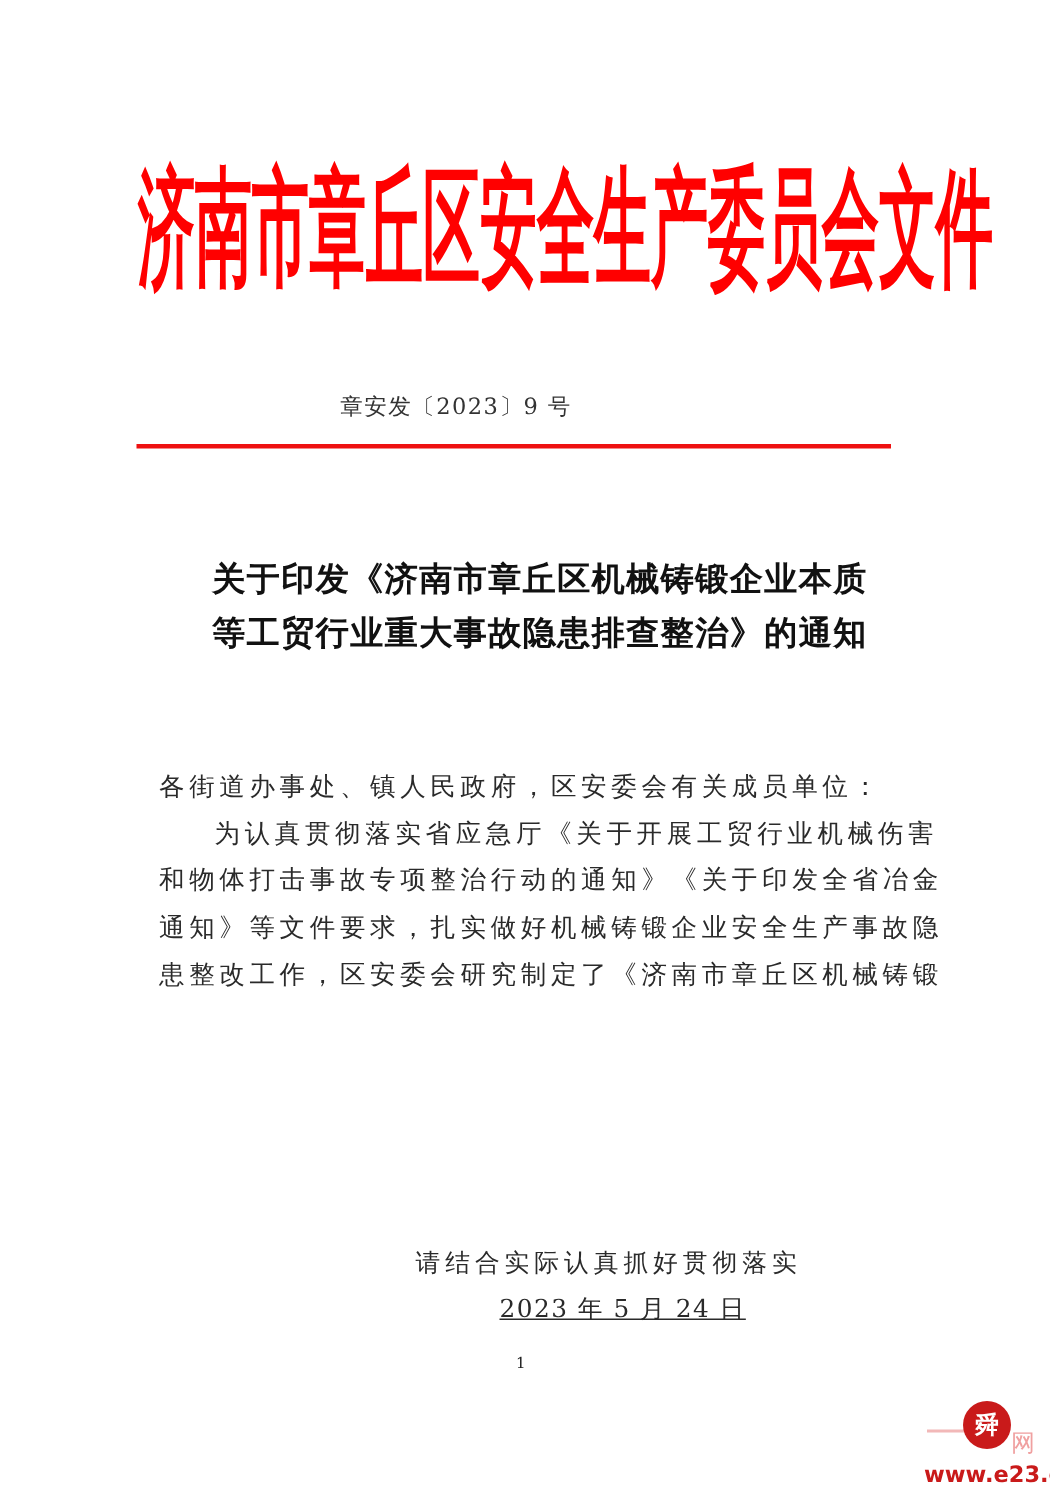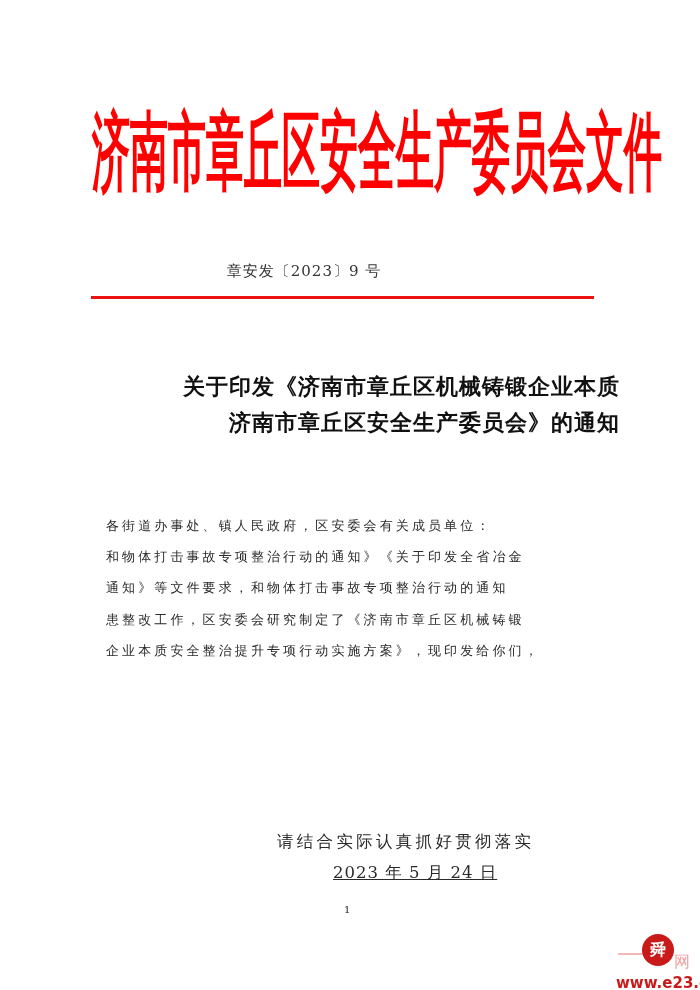--- a/index.html
+++ b/index.html
@@ -60,35 +60,35 @@
     top: 296px;
     width: 503px;
     height: 3px;
     background: #ee1111;
   }
   .subject {
     position: absolute;
     left: 100px;
     width: 520px;
     top: 368px;
-    text-align: right;
+    text-align: center;
     font-family: "DejaVu Serif", "Liberation Serif", serif;
     font-weight: bold;
     font-size: 22px;
     line-height: 36px;
     color: #111111;
     letter-spacing: 1px;
   }
   .subject .line { display: block; white-space: nowrap; }
   .body-text {
     position: absolute;
     left: 106px;
     top: 510px;
     width: 490px;
-    font-size: 13px;
+    font-size: 17px;
     line-height: 31.2px;
     color: #2a2a2a;
     letter-spacing: 3.1px;
   }
   .body-text .line { display: block; white-space: nowrap; }
   .body-text .indent { padding-left: 37px; }
   .signature {
     position: absolute;
     left: 277px;
     top: 831px;
@@ -187,29 +187,29 @@
     <span class="ch">文</span>
     <span class="ch">件</span>
   </div>
 
   <div class="doc-number">章安发〔2023〕9 号</div>
 
   <div class="red-rule"></div>
 
   <div class="subject">
     <span class="line">关于印发《济南市章丘区机械铸锻企业本质</span>
-    <span class="line">济南市章丘区安全生产委员会》的通知</span>
+    <span class="line">等工贸行业重大事故隐患排查整治》的通知</span>
   </div>
 
   <div class="body-text">
     <span class="line">各街道办事处、镇人民政府，区安委会有关成员单位：</span>
+    <span class="line indent">为认真贯彻落实省应急厅《关于开展工贸行业机械伤害</span>
     <span class="line">和物体打击事故专项整治行动的通知》《关于印发全省冶金</span>
-    <span class="line">通知》等文件要求，和物体打击事故专项整治行动的通知</span>
+    <span class="line">通知》等文件要求，扎实做好机械铸锻企业安全生产事故隐</span>
     <span class="line">患整改工作，区安委会研究制定了《济南市章丘区机械铸锻</span>
-    <span class="line">企业本质安全整治提升专项行动实施方案》，现印发给你们，</span>
   </div>
 
   <div class="signature">请结合实际认真抓好贯彻落实</div>
   <div class="date">2023 年 5 月 24 日</div>
 
   <div class="page-num">1</div>
 
   <div class="watermark">
     <div class="wm-line"></div>
     <div class="wm-circle">舜</div>

